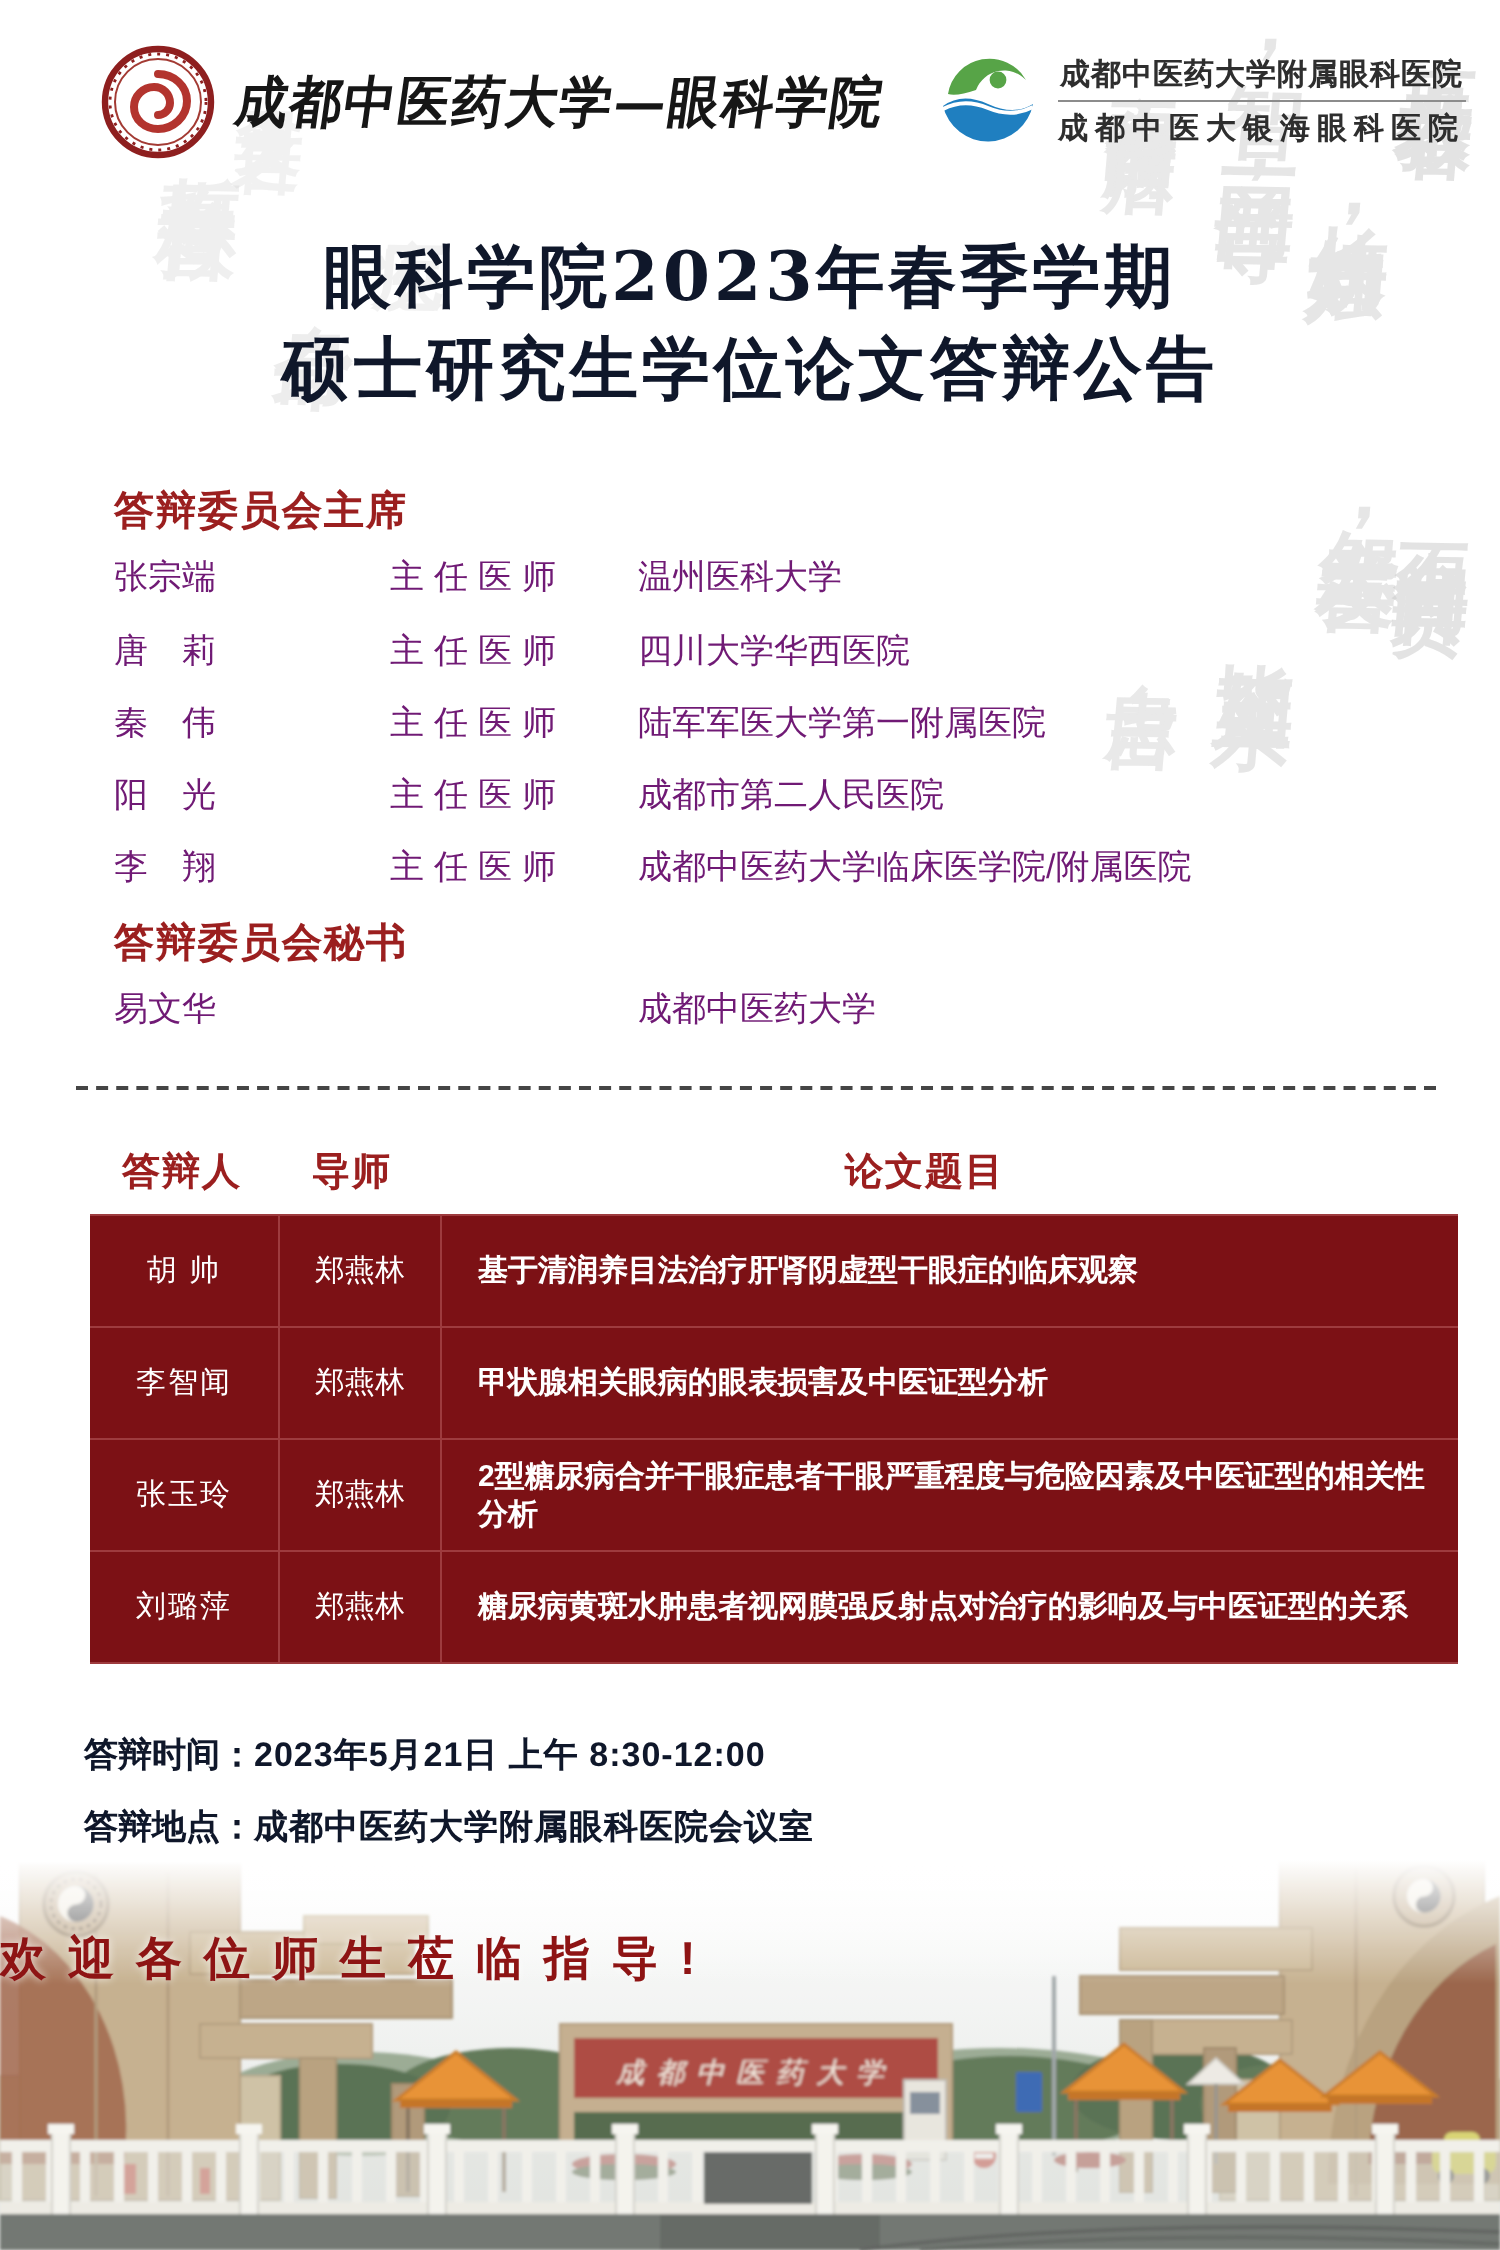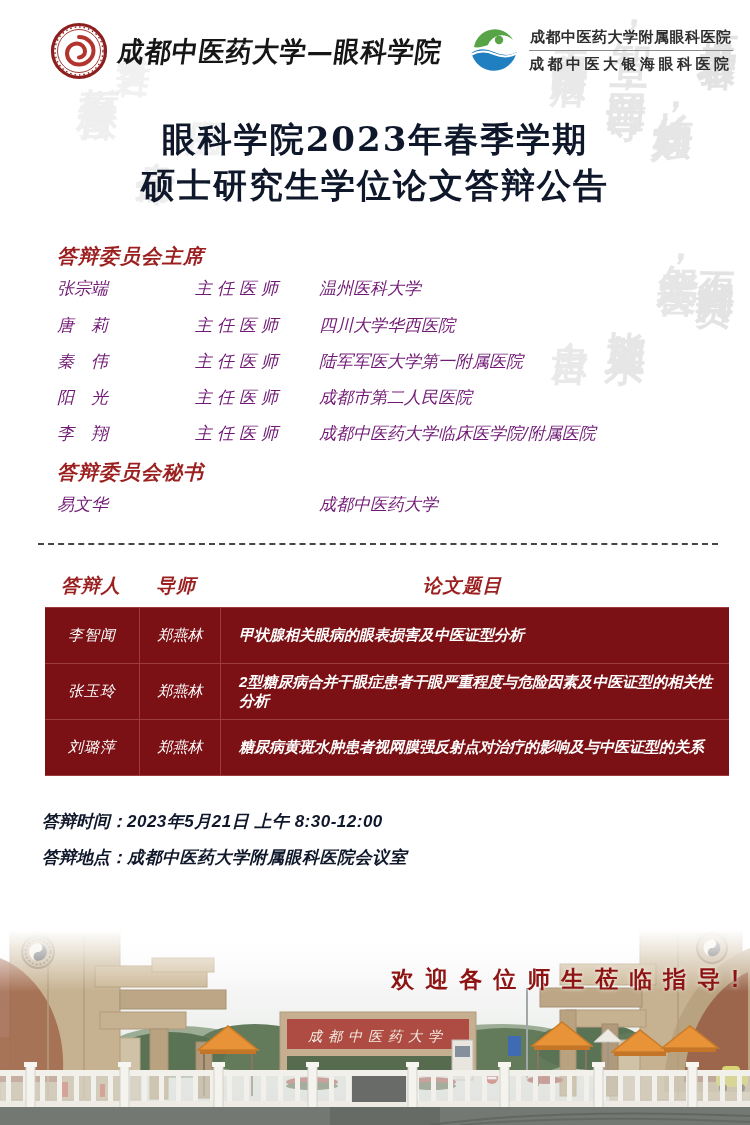--- a/index.html
+++ b/index.html
@@ -27,21 +27,21 @@
   .hosp-line1{font-size:15px;font-weight:700;letter-spacing:.5px;white-space:nowrap;}
   .hosp-divider{height:1px;background:#8c8c8c;margin:3px 0 4px 0;}
   .hosp-line2{font-size:15px;font-weight:700;letter-spacing:3.5px;white-space:nowrap;}
   
   .title{
     position:absolute;top:116px;left:0;width:100%;text-align:center;z-index:3;
     font-family:"DejaVu Serif","Liberation Serif",serif;font-weight:700;color:#0f172a;
     font-size:34px;line-height:46px;letter-spacing:2px;
   }
   
-  .content{position:absolute;top:243px;left:57px;right:40px;z-index:3;font-style:italic;}
+  .content{position:absolute;top:243px;left:57px;right:40px;z-index:3;}
   .sec-h{color:#9b1f1f;font-size:20px;font-weight:700;line-height:26px;letter-spacing:1px;}
   .p-row{display:flex;margin-top:8px;height:24px;line-height:24px;font-size:17px;color:#701a75;}
   .p-row .c-name{width:138px;}
   .p-row .c-title{width:124px;letter-spacing:5px;}
   .p-row .c-org{flex:1;}
   .m-row{margin-top:13px;height:23px;line-height:23px;}
   .sec-h.h2{margin-top:8px;}
   .sec-h.h3{margin-top:14px;}
   .dashes{margin-top:26px;margin-left:-19px;margin-right:-8px;border-top:2px dashed #454545;height:0;}
   
@@ -59,21 +59,21 @@
   .dtable tr td{border-left:none;border-right:1px solid #9e3b3e;}
   .dtable tr td:last-child{border-right:none;}
   
   .f-line{margin-top:12px;font-size:17px;font-weight:700;color:#0f172a;height:24px;line-height:24px;margin-left:-15px;}
   .f-line.first{margin-top:34px;}
   .f-val{font-weight:700;letter-spacing:.5px;}
   
   .photo{position:absolute;left:0;bottom:0;width:750px;height:195px;z-index:2;}
   .photo svg{display:block;width:750px;height:195px;}
   .welcome{
-    position:absolute;top:34px;left:0;width:100%;text-align:right;z-index:4;
+    position:absolute;top:34px;left:0;width:100%;text-align:left;z-index:4;
     color:#8e1414;font-size:23px;font-weight:700;letter-spacing:11px;white-space:nowrap;
     text-shadow:0 0 4px rgba(255,255,255,.8);
   }
 </style>
 </head>
 <body>
 
 <div id="watermark">
     <span style="left: 700px; top: 6px; font-size: 38px; opacity: 0.5;">厄来求救者，</span>
     <span style="left: 700px; top: 242px; font-size: 38px; opacity: 0.5;">不得问其贵</span>
@@ -158,20 +158,25 @@
   <div class="dashes"></div>
 
   <div class="thead">
     <span class="th1">答辩人</span>
     <span class="th2">导师</span>
     <span class="th3">论文题目</span>
   </div>
 
   <table class="dtable">
     <tbody>
+        <tr>
+      <td class="cand">胡 帅</td>
+      <td class="adv">郑燕林</td>
+      <td class="thesis">基于清润养目法治疗肝肾阴虚型干眼症的临床观察</td>
+    </tr>
     <tr>
       <td class="cand">李智闻</td>
       <td class="adv">郑燕林</td>
       <td class="thesis">甲状腺相关眼病的眼表损害及中医证型分析</td>
     </tr>
     <tr>
       <td class="cand">张玉玲</td>
       <td class="adv">郑燕林</td>
       <td class="thesis">2型糖尿病合并干眼症患者干眼严重程度与危险因素及中医证型的相关性分析</td>
     </tr>

